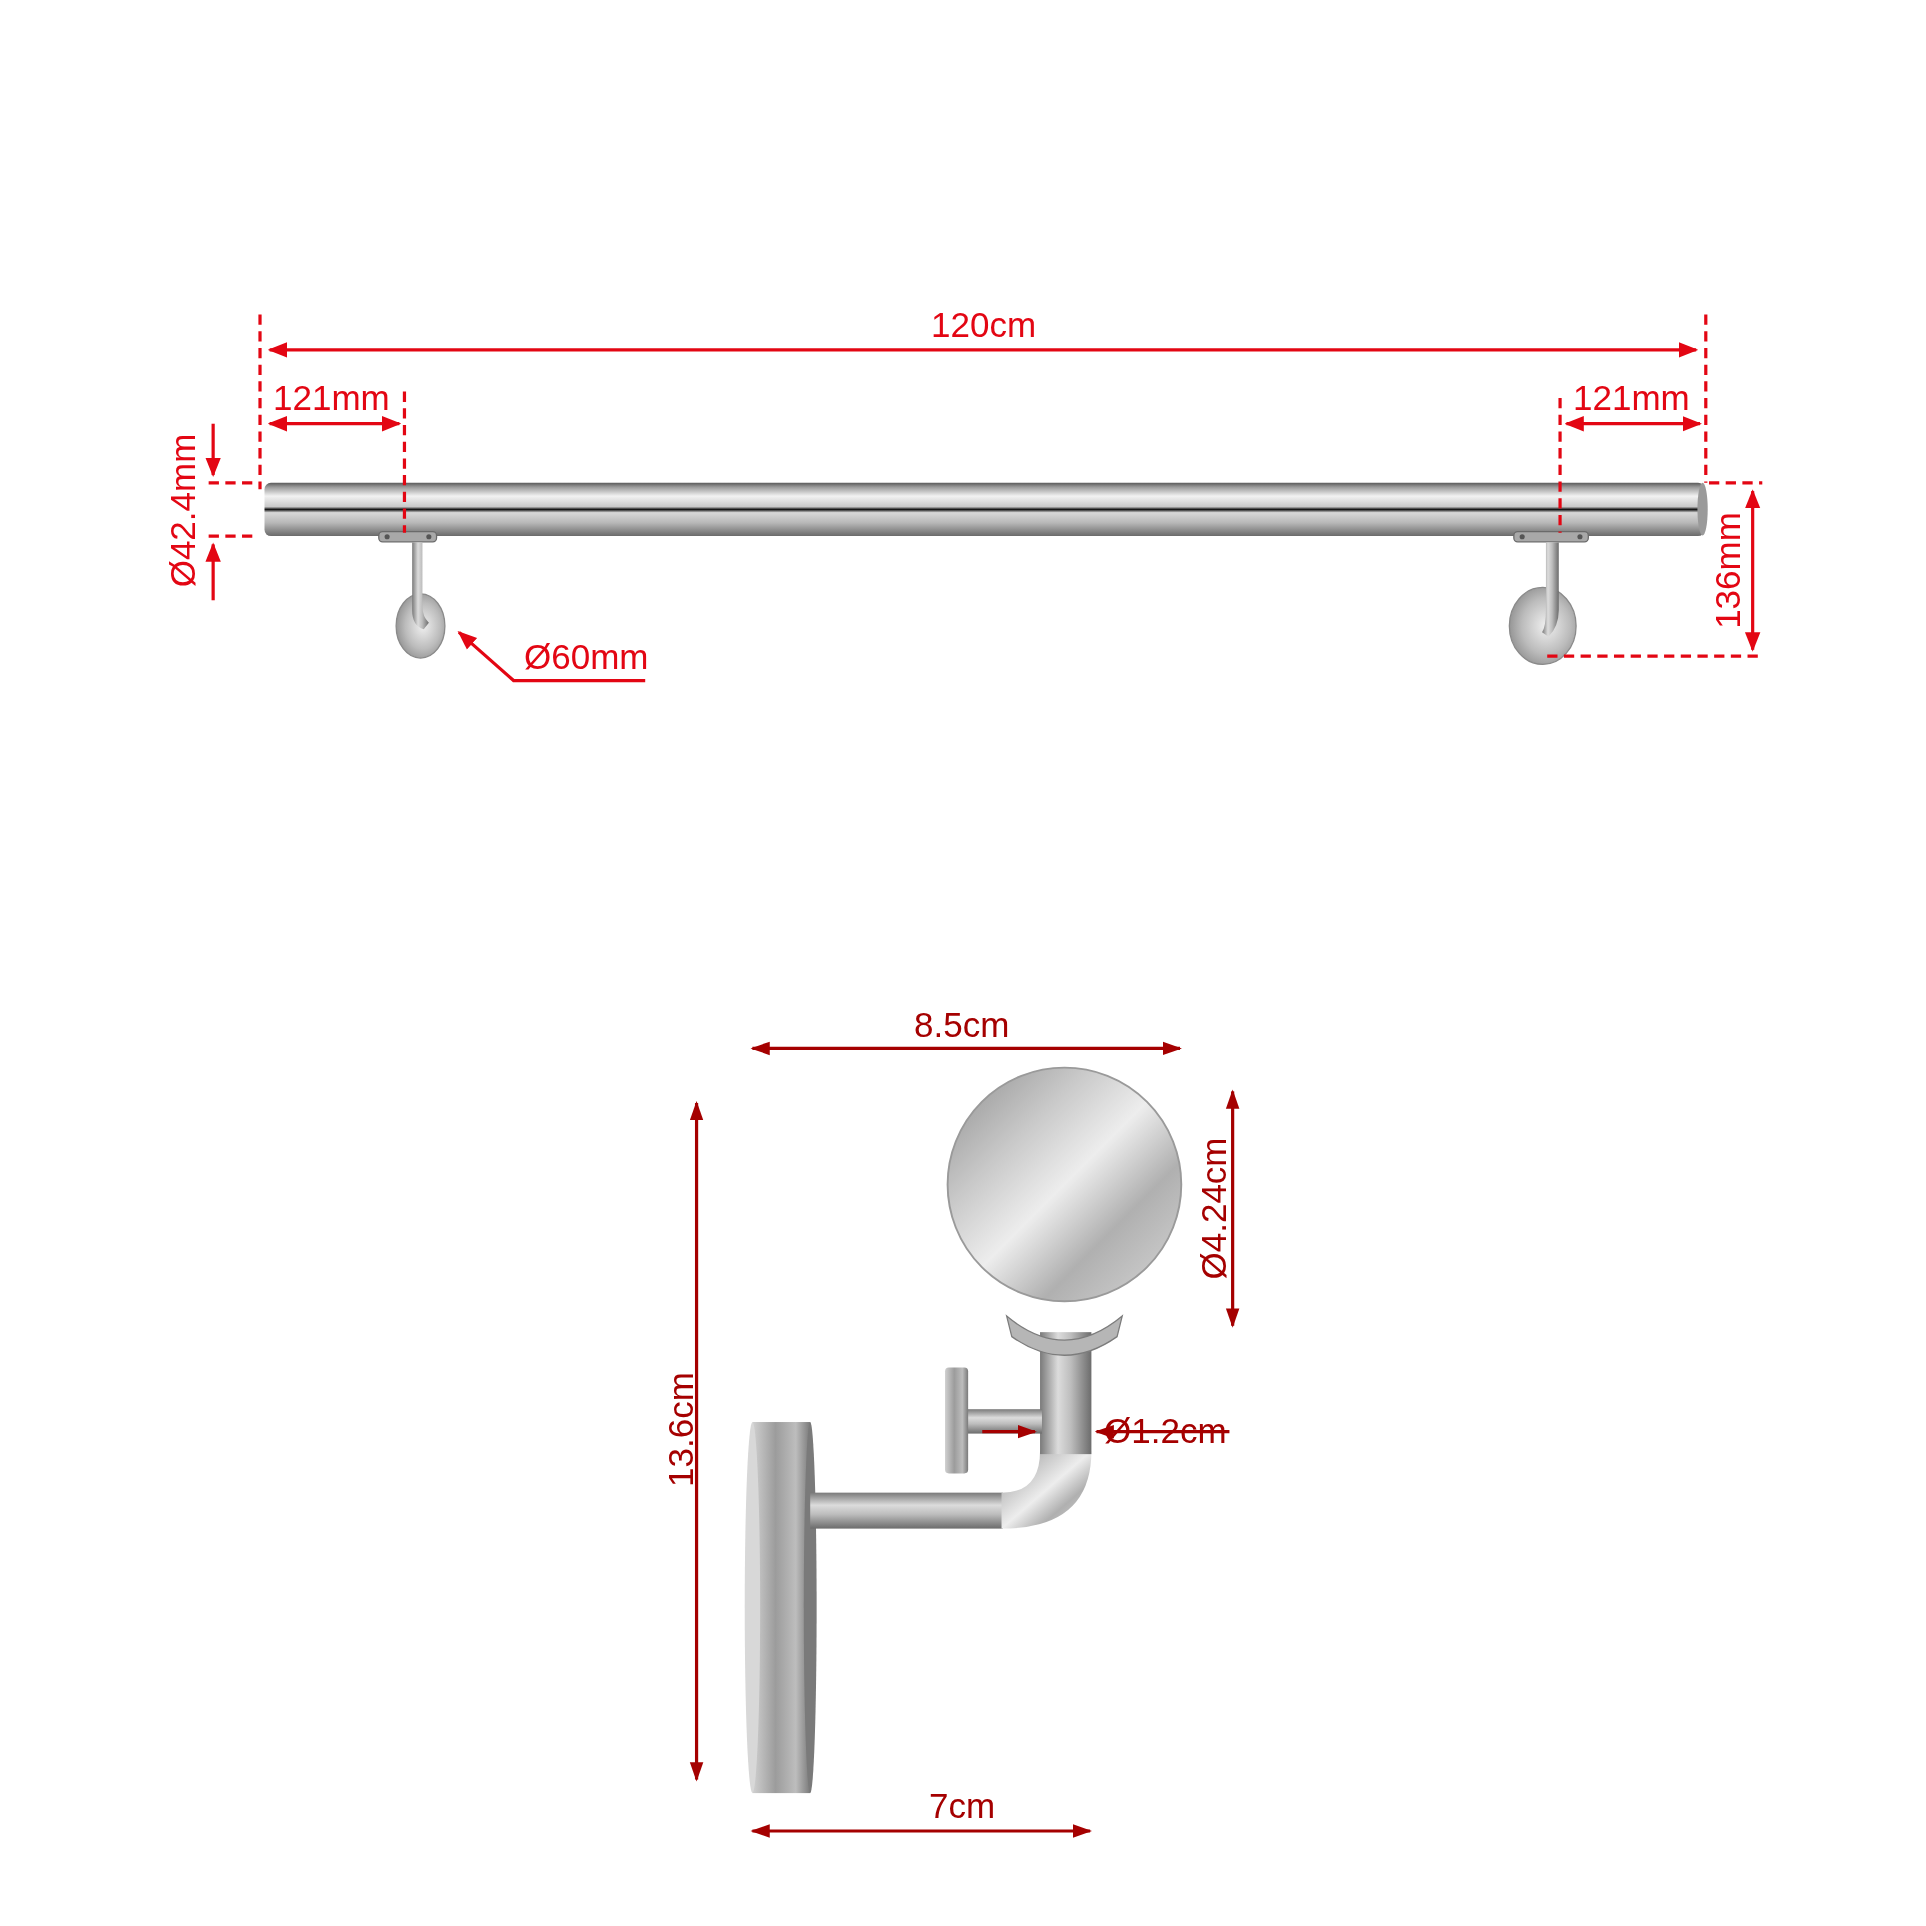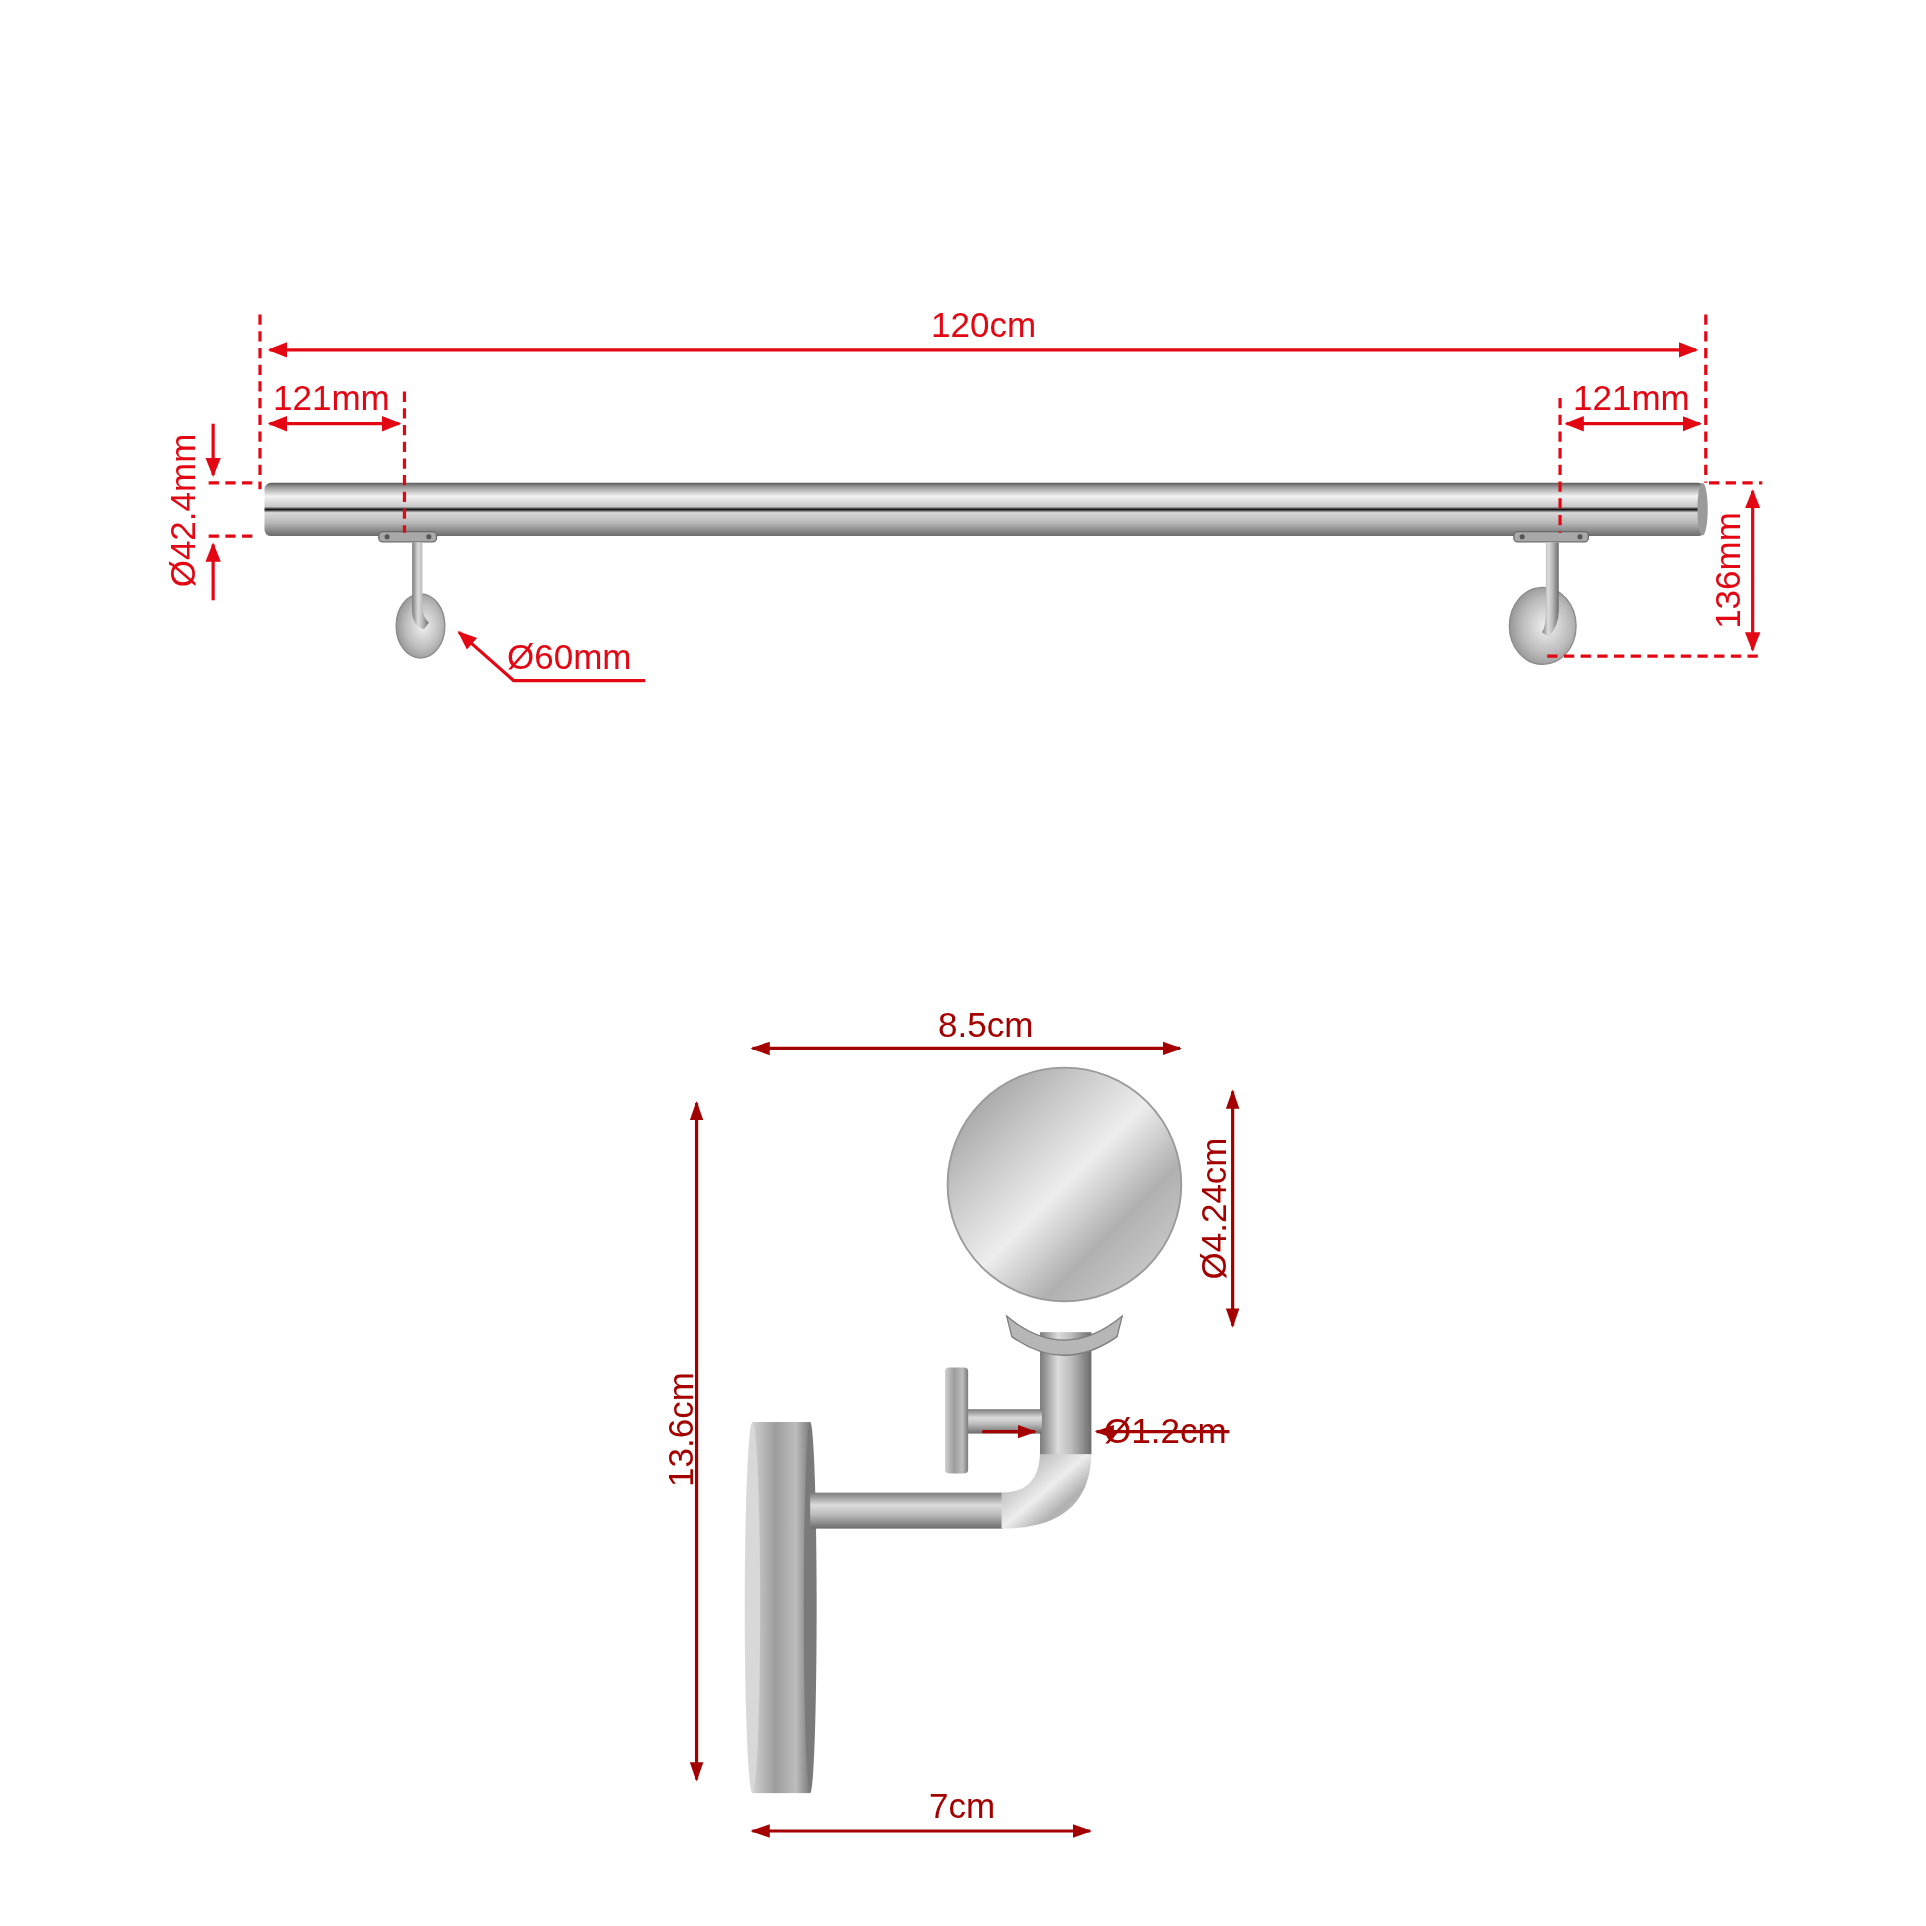--- a/index.html
+++ b/index.html
@@ -140,21 +140,21 @@
       <line x1="1915" y1="2230" x2="1708" y2="2230" stroke-width="5" marker-end="url(#arB)"></line>
       <line x1="1172" y1="2852" x2="1698" y2="2852" stroke-width="5" marker-start="url(#arB)" marker-end="url(#arB)"></line>
     </g>
   </g>
 </svg>
 
 <div class="lbl top" style="left:931px; top:307px;">120cm</div>
 <div class="lbl top" style="left:273px; top:380px;">121mm</div>
 <div class="lbl top" style="left:1573px; top:380px;">121mm</div>
 <div class="lbl top rot" style="left:105px; top:493px; width:154px; text-align:center;">Ø42.4mm</div>
-<div class="lbl top" style="left:507px; top:639px;">Ø60mm</div>
+<div class="lbl top" style="left:524px; top:639px;">Ø60mm</div>
 <div class="lbl top rot" style="left:1663px; top:553px; width:128px; text-align:center;">136mm</div>
 
-<div class="lbl bot" style="left:938px; top:1007px;text-align:center;">8.5cm</div>
+<div class="lbl bot" style="left:914px; top:1007px;text-align:center;">8.5cm</div>
 <div class="lbl bot rot" style="left:1136px; top:1191px; width:154px; text-align:center;">Ø4.24cm</div>
 <div class="lbl bot rot" style="left:610px; top:1412px; width:141px; text-align:center;">13.6cm</div>
 <div class="lbl bot" style="left:1104px; top:1393px;margin-top:20px;">Ø1.2cm</div>
 <div class="lbl bot" style="left:929px; top:1788px;">7cm</div>
 
 
 </body></html>

